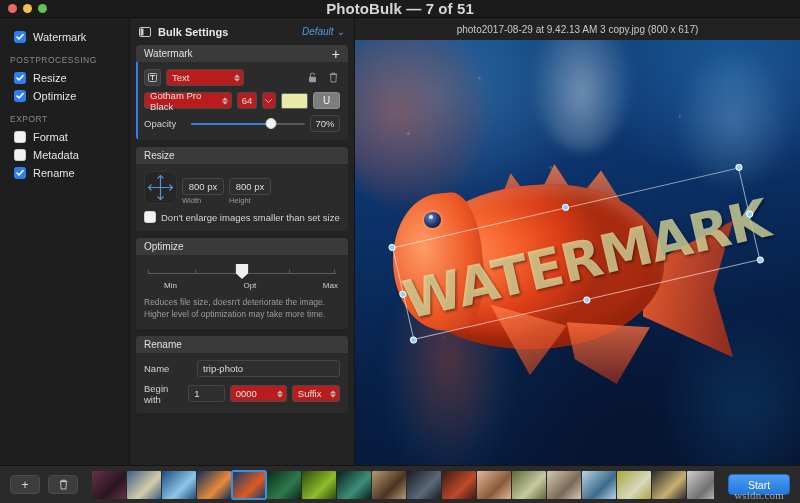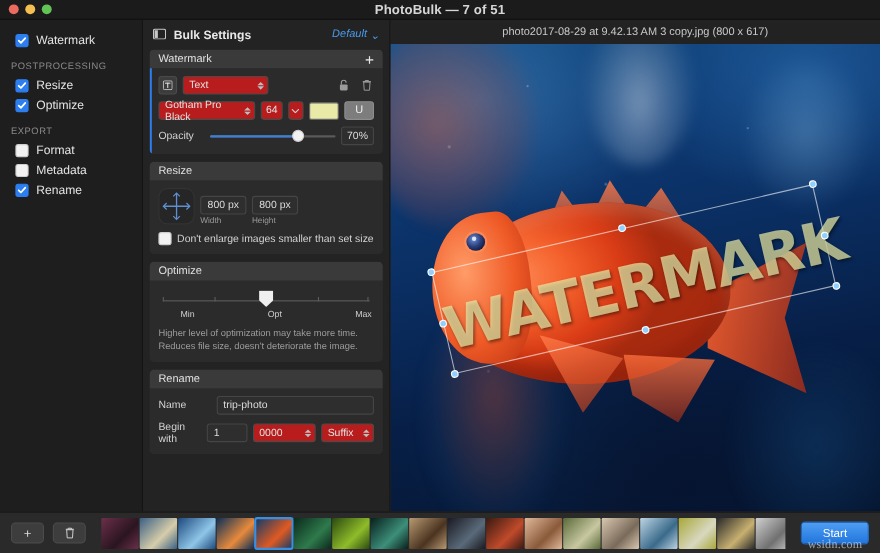--- a/index.html
+++ b/index.html
@@ -25,21 +25,21 @@
     display: flex; align-items: center;
     position: relative;
   }
   .traffic { display: flex; gap: 6px; padding-left: 8px; align-items: center; }
   .tl { width: 9px; height: 9px; border-radius: 50%; display: block; }
   .tl.red { background: #ec6a5f; }
   .tl.yellow { background: #f4bf50; }
   .tl.green { background: #61c454; }
   .window-title {
     position: absolute; left: 0; right: 0; text-align: center;
-    font-size: 12px; color: #d6d6d6; font-weight: bold;
+    font-size: 15px; color: #d6d6d6; font-weight: bold;
     letter-spacing: .1px;
     pointer-events: none;
   }
 
   
   .body { flex: 1; display: flex; min-height: 0; }
 
   
   .sidebar {
     width: 130px; min-width: 130px;
@@ -523,22 +523,22 @@
               <span class="opt-tick" style="left:75%"></span>
               <span class="opt-tick" style="left:99%"></span>
               <span class="opt-thumb" style="left: 50%;"></span>
             </div>
             <div class="opt-labels">
               <span>Min</span>
               <span>Opt</span>
               <span>Max</span>
             </div>
             <div class="opt-desc">
+              <div>Reduces file size, doesn't deteriorate the image.</div>
               <div>Higher level of optimization may take more time.</div>
-              <div>Reduces file size, doesn't deteriorate the image.</div>
             </div>
           </div>
         </div>
 
         <div class="panel">
           <div class="panel-head">
             <span>Rename</span>
           </div>
           <div class="panel-body">
             <div class="row">

